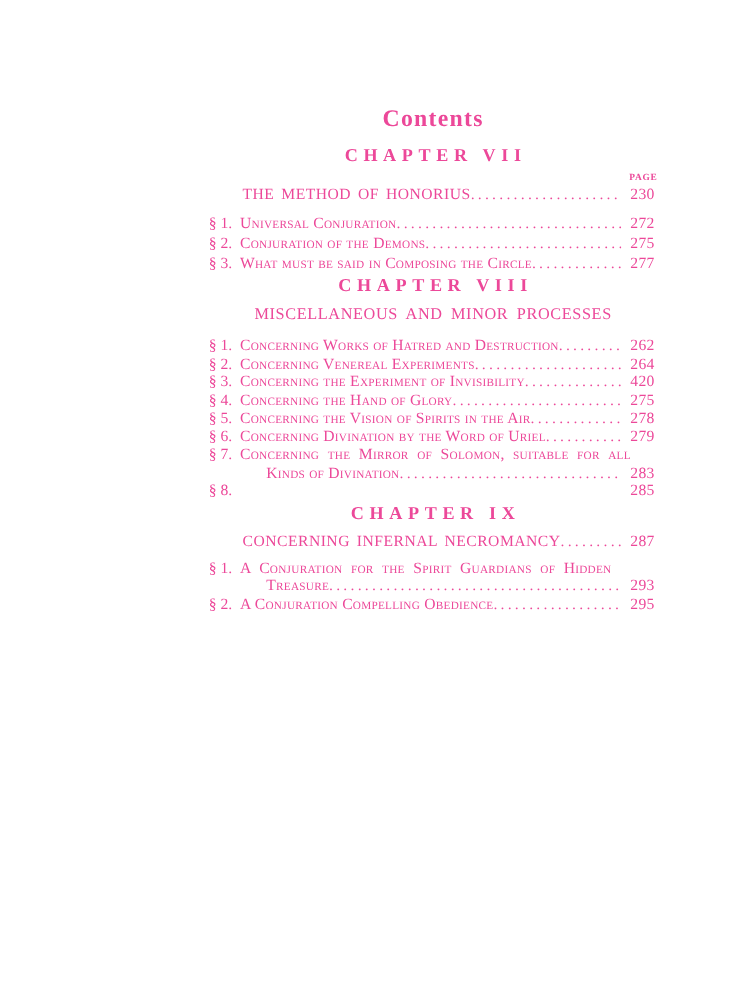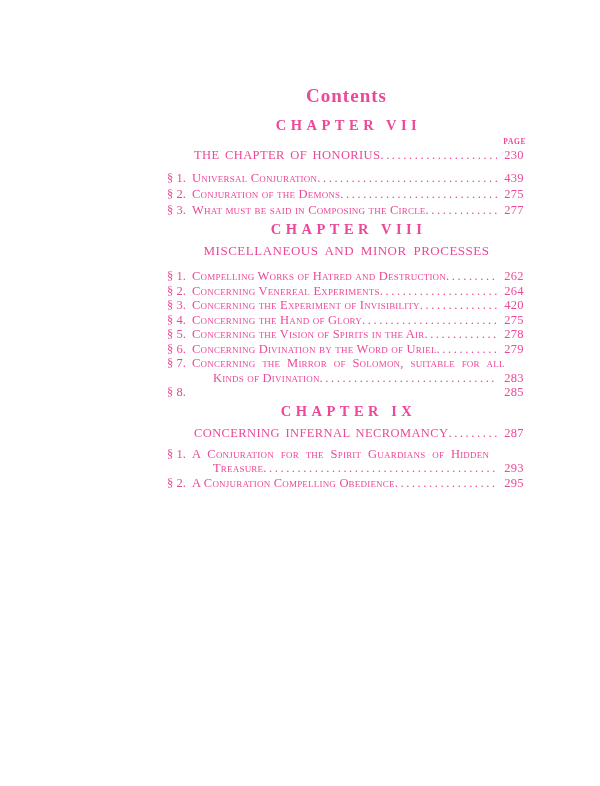--- a/index.html
+++ b/index.html
@@ -119,31 +119,31 @@
 
 <div class="page">
   <div class="content">
 
     <div class="book-title">Contents</div>
 
     <div class="chapter-heading">CHAPTER VII</div>
     <div class="page-label">PAGE</div>
 
     <div class="main-entry">
-      <span class="stext2">THE CHAPTER OF HONORIUS</span>
+      <span class="stext2">THE METHOD OF HONORIUS</span>
       <span class="dots"></span>
       <span class="pnum">230</span>
     </div>
 
     <div class="rows">
       <div class="row">
         <span class="snum">§ 1.</span>
         <span class="stext">Universal Conjuration</span>
         <span class="dots"></span>
-        <span class="pnum">439</span>
+        <span class="pnum">272</span>
       </div>
       <div class="row">
         <span class="snum">§ 2.</span>
         <span class="stext">Conjuration of the Demons</span>
         <span class="dots"></span>
         <span class="pnum">275</span>
       </div>
       <div class="row">
         <span class="snum">§ 3.</span>
         <span class="stext">What must be said in Composing the Circle</span>
@@ -151,21 +151,21 @@
         <span class="pnum">277</span>
       </div>
     </div>
 
     <div class="chapter-heading ch8-heading">CHAPTER VIII</div>
     <div class="chapter-subtitle">MISCELLANEOUS AND MINOR PROCESSES</div>
 
     <div class="rows tight">
       <div class="row">
         <span class="snum">§ 1.</span>
-        <span class="stext">Compelling Works of Hatred and Destruction</span>
+        <span class="stext">Concerning Works of Hatred and Destruction</span>
         <span class="dots"></span>
         <span class="pnum">262</span>
       </div>
       <div class="row">
         <span class="snum">§ 2.</span>
         <span class="stext">Concerning Venereal Experiments</span>
         <span class="dots"></span>
         <span class="pnum">264</span>
       </div>
       <div class="row">

